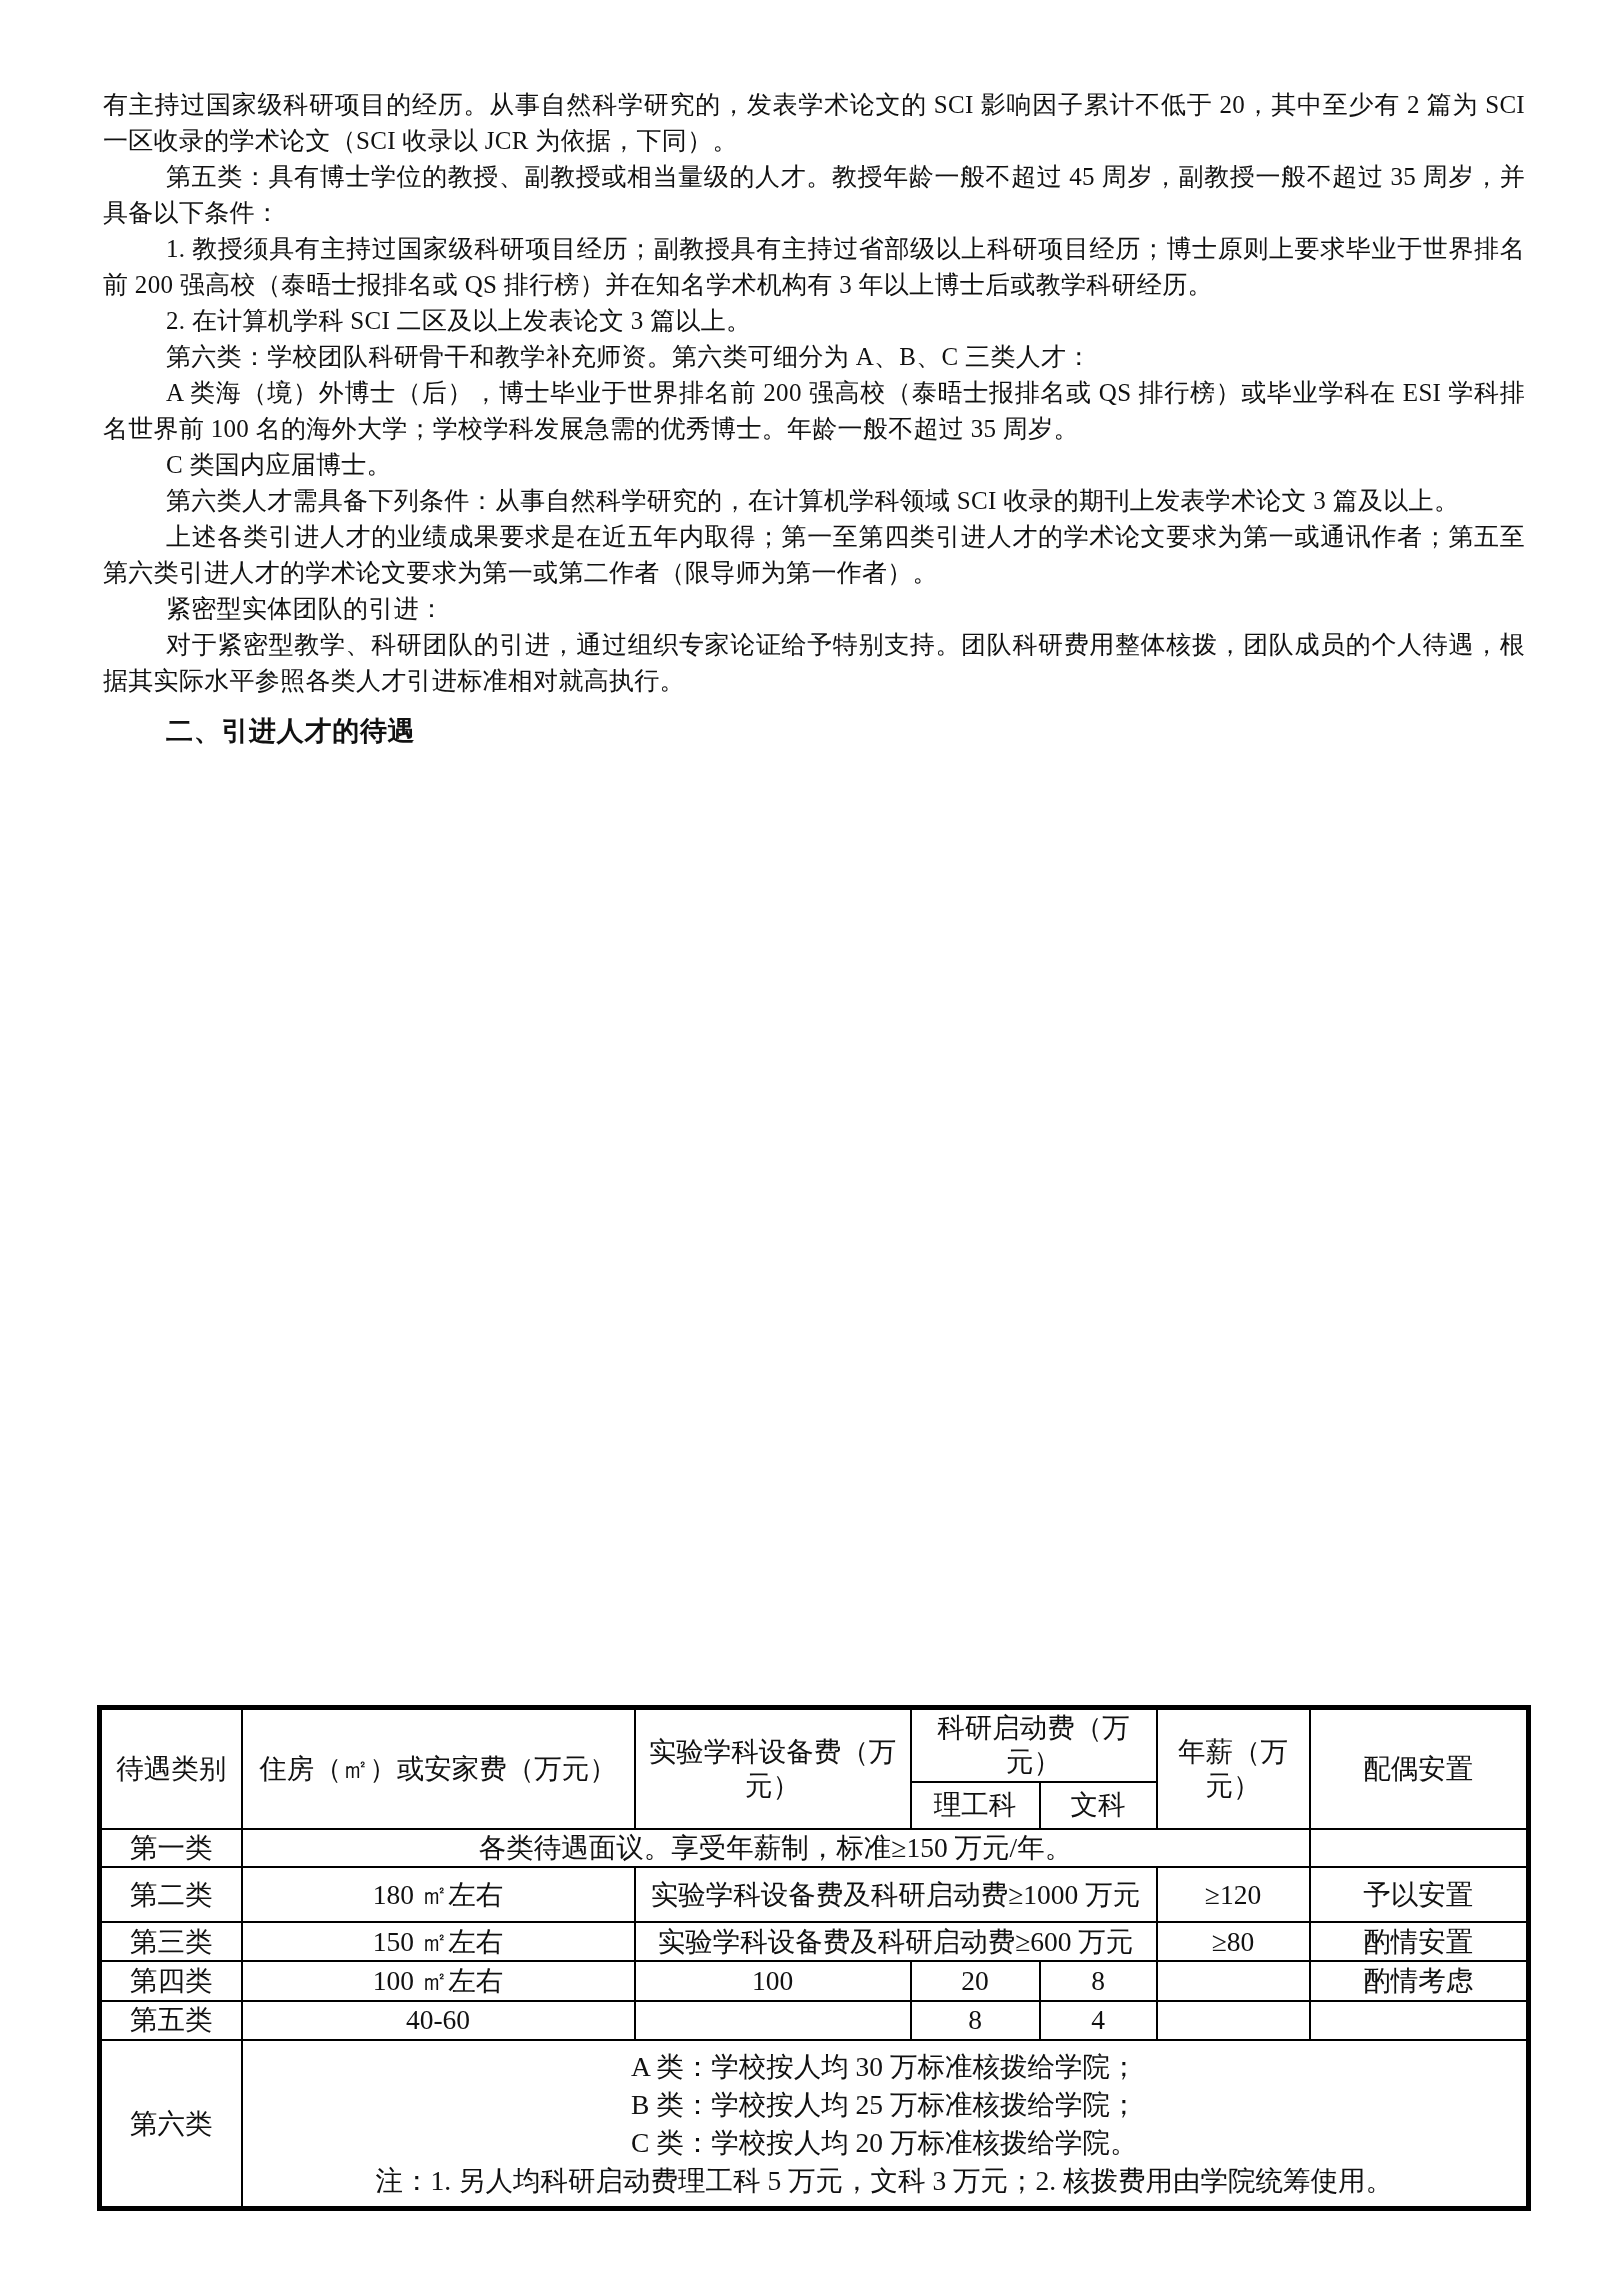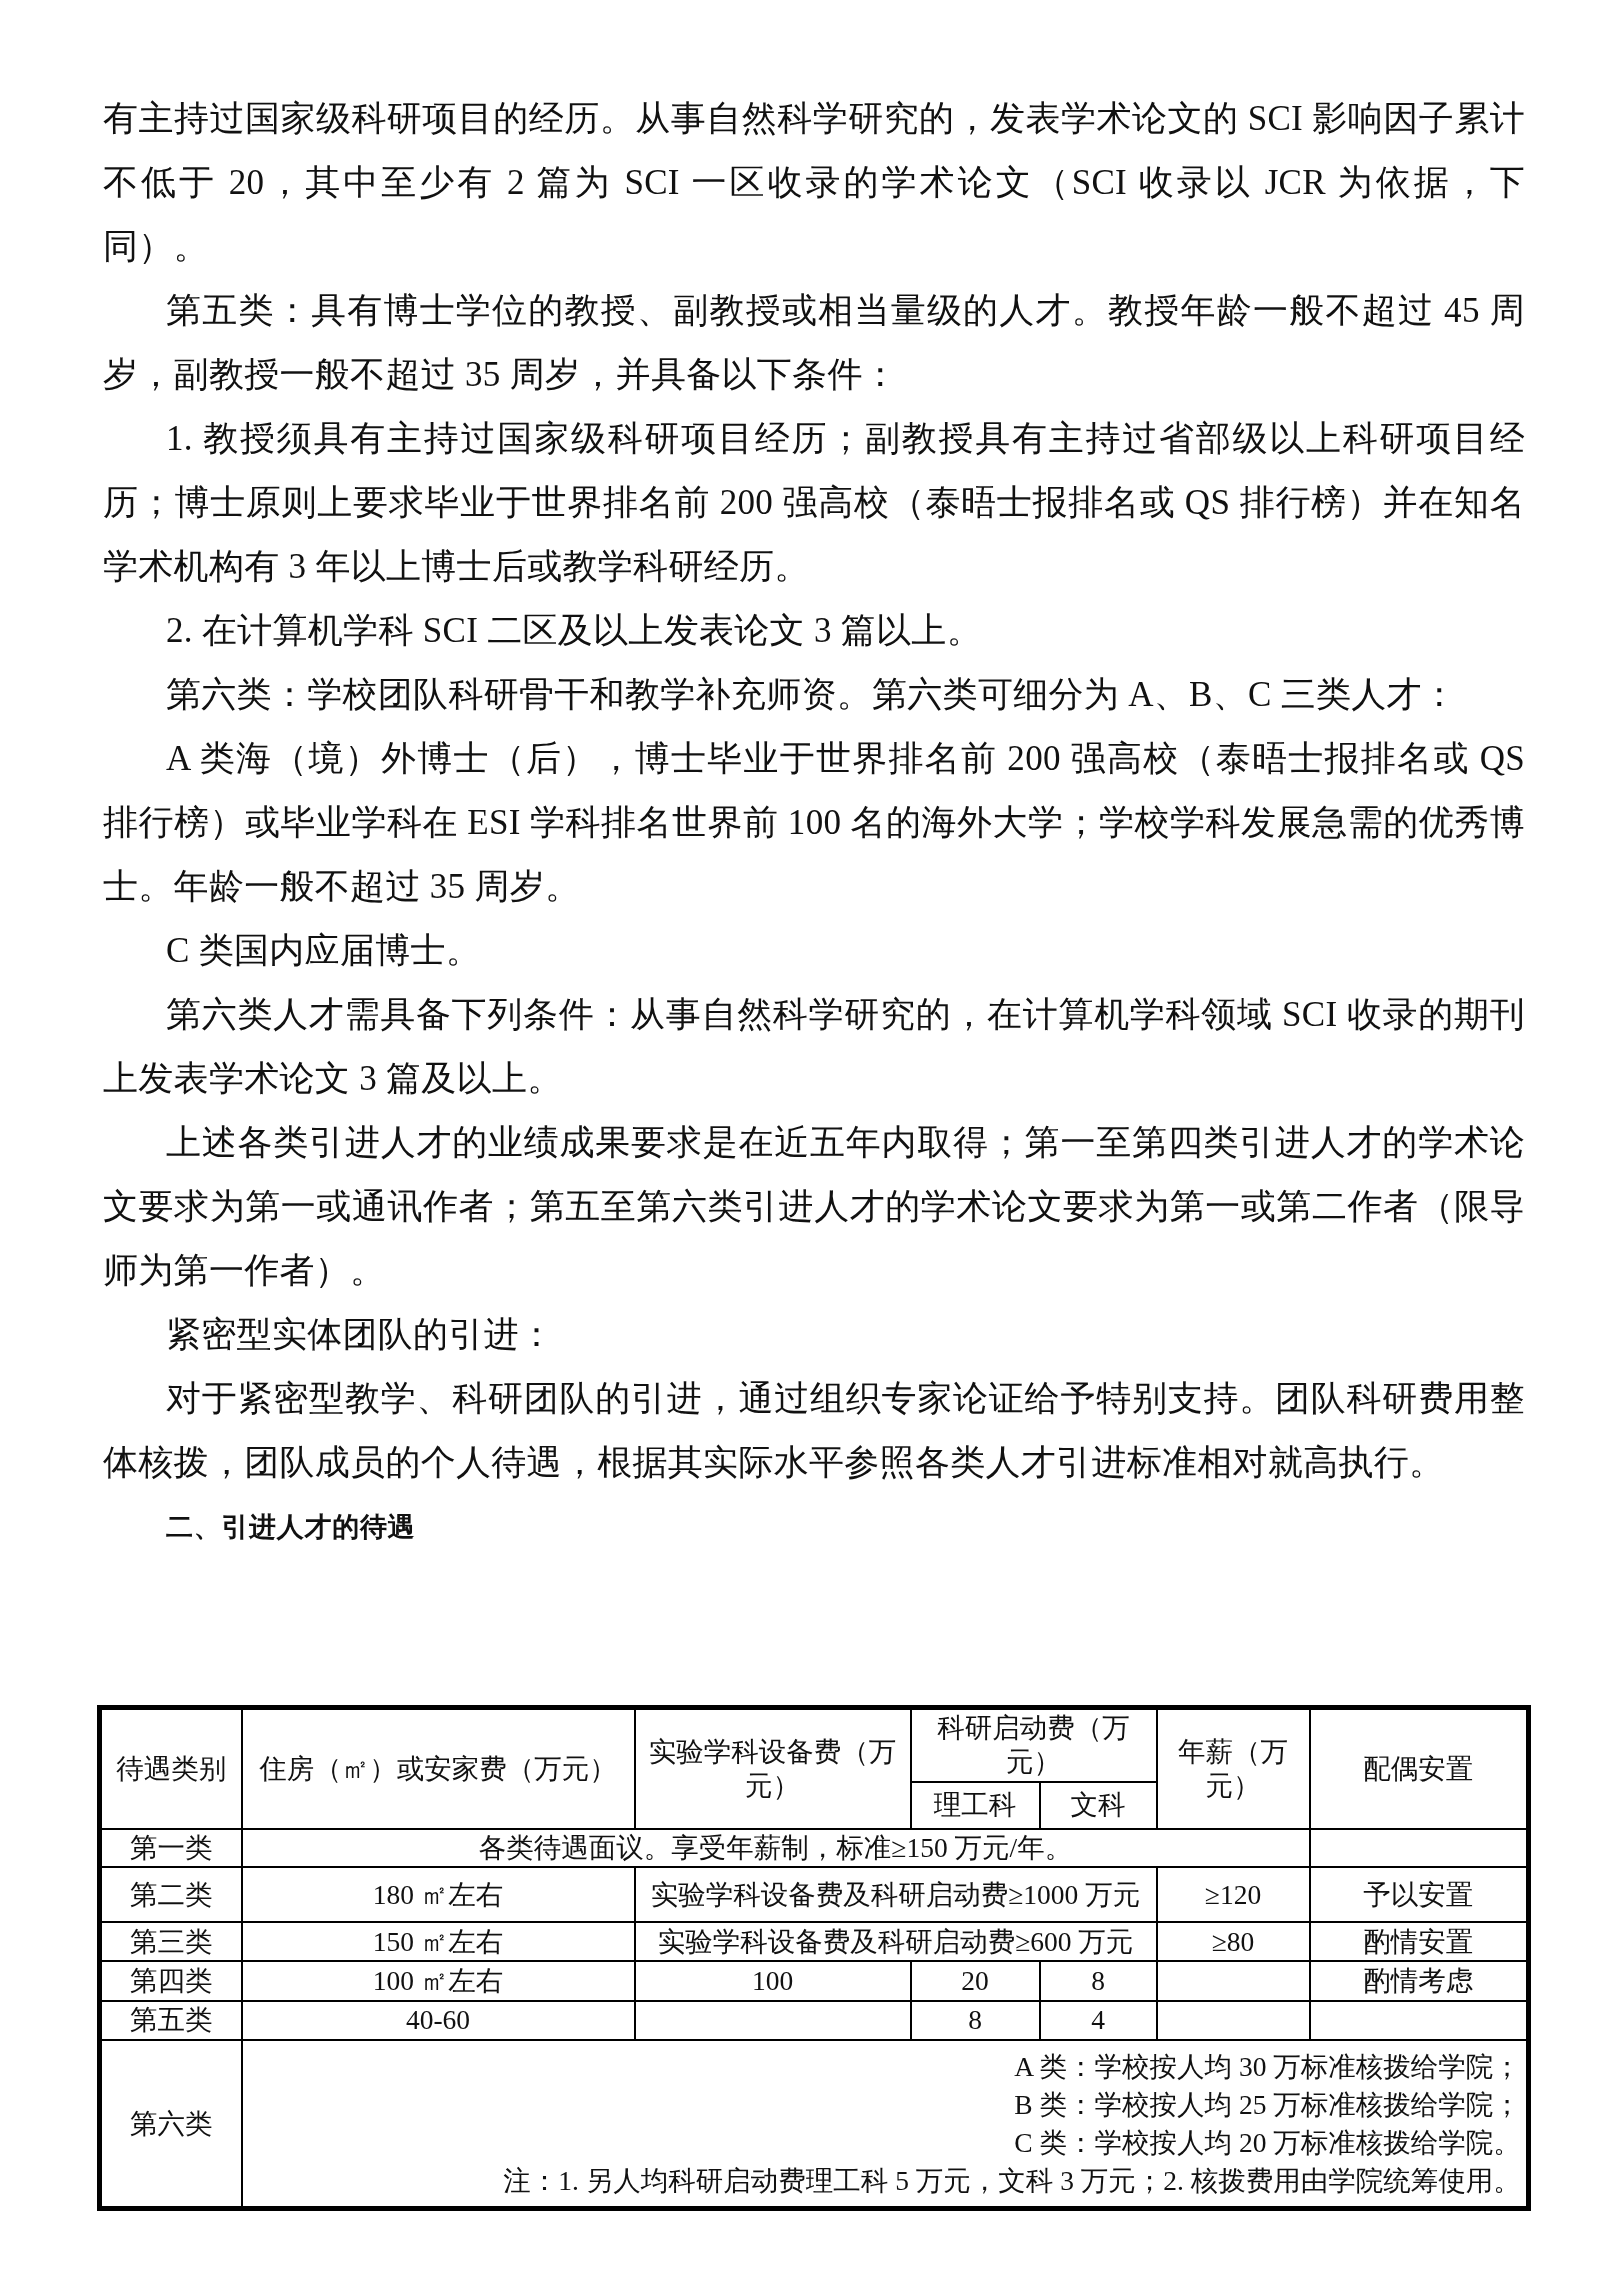--- a/index.html
+++ b/index.html
@@ -12,22 +12,22 @@
     overflow: hidden;
   }
   .page { position: absolute; left: 0; top: 0; width: 1623px; height: 2295px; }
   .content {
     position: absolute;
     left: 103px; top: 87px;
     width: 1422px;
   }
   .para {
     margin: 0;
-    font-size: 35px;
-    line-height: 64px;
+    font-size: 25px;
+    line-height: 36px;
     text-align: justify;
     text-justify: inter-character;
     letter-spacing: 0.3px;
   }
   .para.indent { text-indent: 63px; }
   .heading {
     margin: 0;
     font-size: 27px;
     line-height: 64px;
     font-weight: bold;
@@ -55,21 +55,21 @@
   }
   tr.hdr-main  { height: 72px; }
   tr.hdr-sub   { height: 47px; }
   tr.r1 { height: 38px; }
   tr.r2 { height: 55px; }
   tr.r3 { height: 39px; }
   tr.r4 { height: 40px; }
   tr.r5 { height: 26px; }
   tr.r6 { height: 169px; }
   td.left-cell { text-align: left; padding-left: 7.9px; }
-  td.left-cell .cat-line { line-height: 38px; text-align: right; }
+  td.left-cell .cat-line { line-height: 38px; text-align: center; }
 </style>
 </head>
 <body>
 
 <div class="page">
   <div class="content">
     <p class="para">有主持过国家级科研项目的经历。从事自然科学研究的，发表学术论文的 SCI 影响因子累计不低于 20，其中至少有 2 篇为 SCI 一区收录的学术论文（SCI 收录以 JCR 为依据，下同）。</p>
     <p class="para indent">第五类：具有博士学位的教授、副教授或相当量级的人才。教授年龄一般不超过 45 周岁，副教授一般不超过 35 周岁，并具备以下条件：</p>
     <p class="para indent">1. 教授须具有主持过国家级科研项目经历；副教授具有主持过省部级以上科研项目经历；博士原则上要求毕业于世界排名前 200 强高校（泰晤士报排名或 QS 排行榜）并在知名学术机构有 3 年以上博士后或教学科研经历。</p>
     <p class="para indent">2. 在计算机学科 SCI 二区及以上发表论文 3 篇以上。</p>

